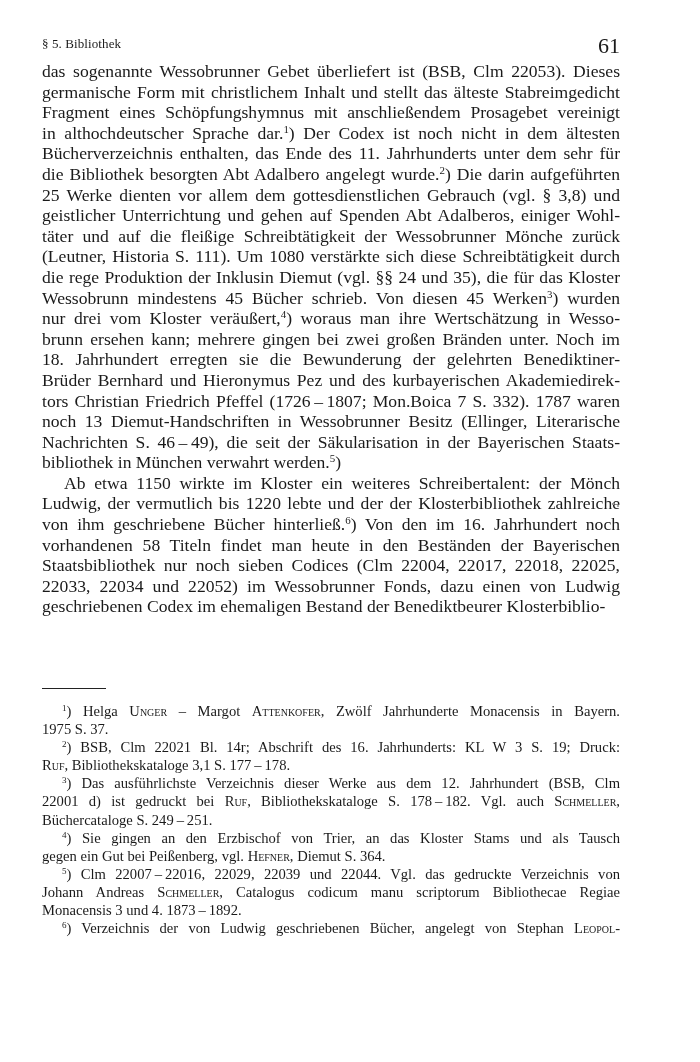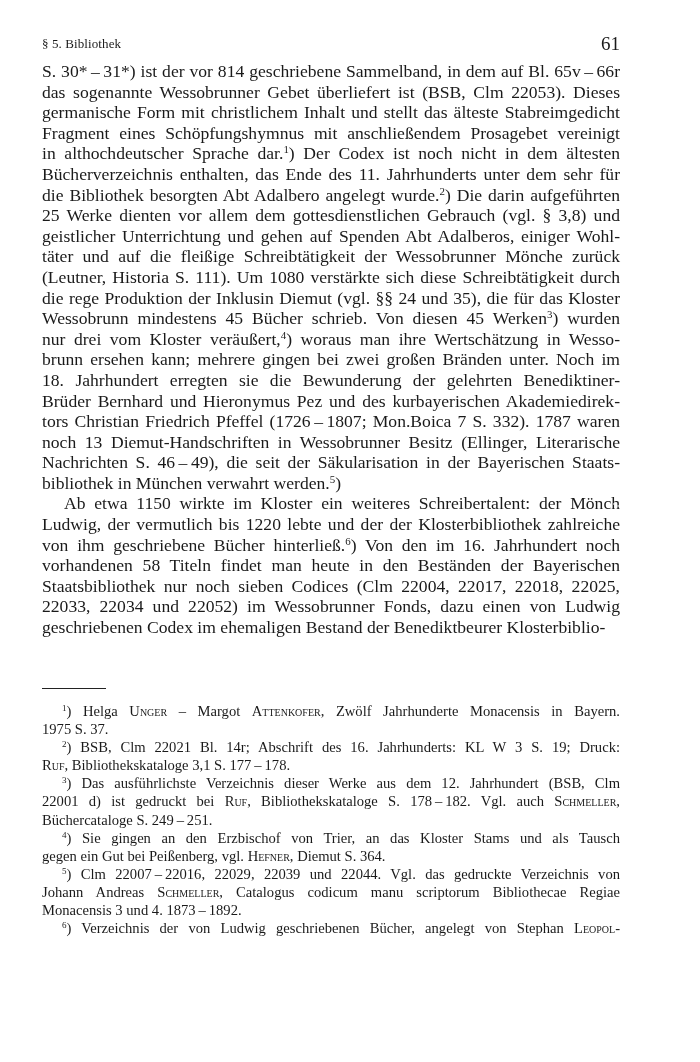--- a/index.html
+++ b/index.html
@@ -2,21 +2,21 @@
 <html><head>
 <meta charset="utf-8">
 <style>
   html, body { margin: 0; padding: 0; background: #ffffff; }
   body { width: 700px; height: 1062px; position: relative; overflow: hidden;
          font-family: "Liberation Serif", "DejaVu Serif", serif; color: #1a1a1a; }
   .page { position: absolute; left: 42px; top: 0; width: 578px; }
   .running-head { position: absolute; top: 33px; left: 0; width: 578px; height: 22px; }
   .rh-title { position: absolute; left: 0; width: 578px; text-align: left;
               font-size: 13px; letter-spacing: 0.1px; top: 3px; }
-  .rh-page { position: absolute; right: 0; font-size: 19px; top: 0; margin-left: 33px; }
+  .rh-page { position: absolute; right: 0; font-size: 22px; top: 0; margin-left: 33px; }
   .body { position: absolute; top: 61px; left: 0; width: 578px; }
   .line { display: block; font-size: 17.6px; line-height: 20.6px; height: 20.6px;
           white-space: nowrap; text-align: justify; text-align-last: justify; }
   .line.last { text-align-last: left; }
   .line.indent { padding-left: 22px; }
   .rule { position: absolute; top: 688px; left: 0; width: 64px; height: 0;
           border-top: 1px solid #222; }
   .notes { position: absolute; top: 702px; left: 0; width: 578px; }
   .nline { display: block; font-size: 14.6px; line-height: 18.1px; height: 18.1px;
            white-space: nowrap; text-align: justify; text-align-last: justify; }
@@ -30,21 +30,20 @@
 </head>
 <body>
 
 <div class="page">
   <div class="running-head">
     <span class="rh-title">§ 5. Bibliothek</span>
     <span class="rh-page">61</span>
   </div>
 
   <div class="body" id="body">
-      <span class="line"><span>S. 30* – 31*) ist der vor 814 geschriebene Sammelband, in dem auf Bl. 65v – 66r</span></span>
       <span class="line"><span>das sogenannte Wessobrunner Gebet überliefert ist (BSB, Clm 22053). Dieses</span></span>
       <span class="line"><span>germanische Form mit christlichem Inhalt und stellt das älteste Stabreimgedicht</span></span>
       <span class="line"><span>Fragment eines Schöpfungshymnus mit anschließendem Prosagebet vereinigt</span></span>
       <span class="line"><span>in althochdeutscher Sprache dar.</span><sup>1</sup><span>) Der Codex ist noch nicht in dem ältesten</span></span>
       <span class="line"><span>Bücherverzeichnis enthalten, das Ende des 11. Jahrhunderts unter dem sehr für</span></span>
       <span class="line"><span>die Bibliothek besorgten Abt Adalbero angelegt wurde.</span><sup>2</sup><span>) Die darin aufgeführten</span></span>
       <span class="line"><span>25 Werke dienten vor allem dem gottesdienstlichen Gebrauch (vgl. § 3,8) und</span></span>
       <span class="line"><span>geistlicher Unterrichtung und gehen auf Spenden Abt Adalberos, einiger Wohl-</span></span>
       <span class="line"><span>täter und auf die fleißige Schreibtätigkeit der Wessobrunner Mönche zurück</span></span>
       <span class="line"><span>(Leutner, Historia S. 111). Um 1080 verstärkte sich diese Schreibtätigkeit durch</span></span>

